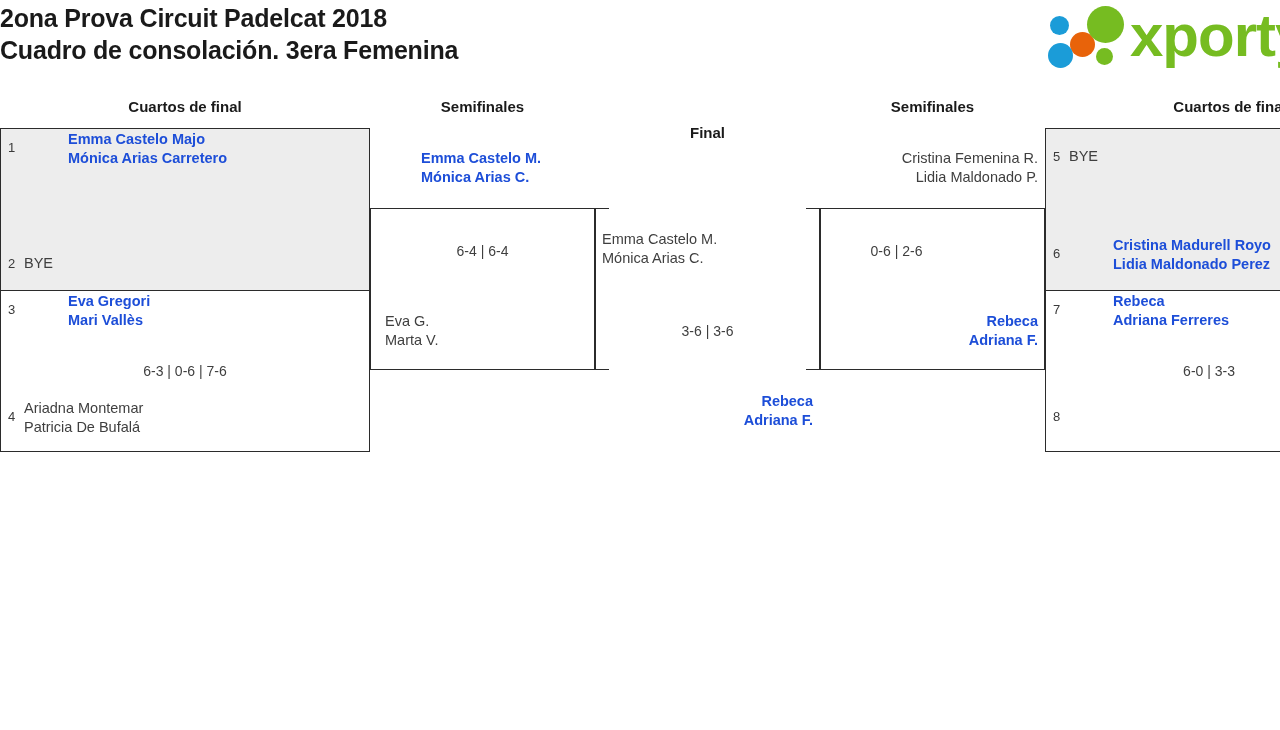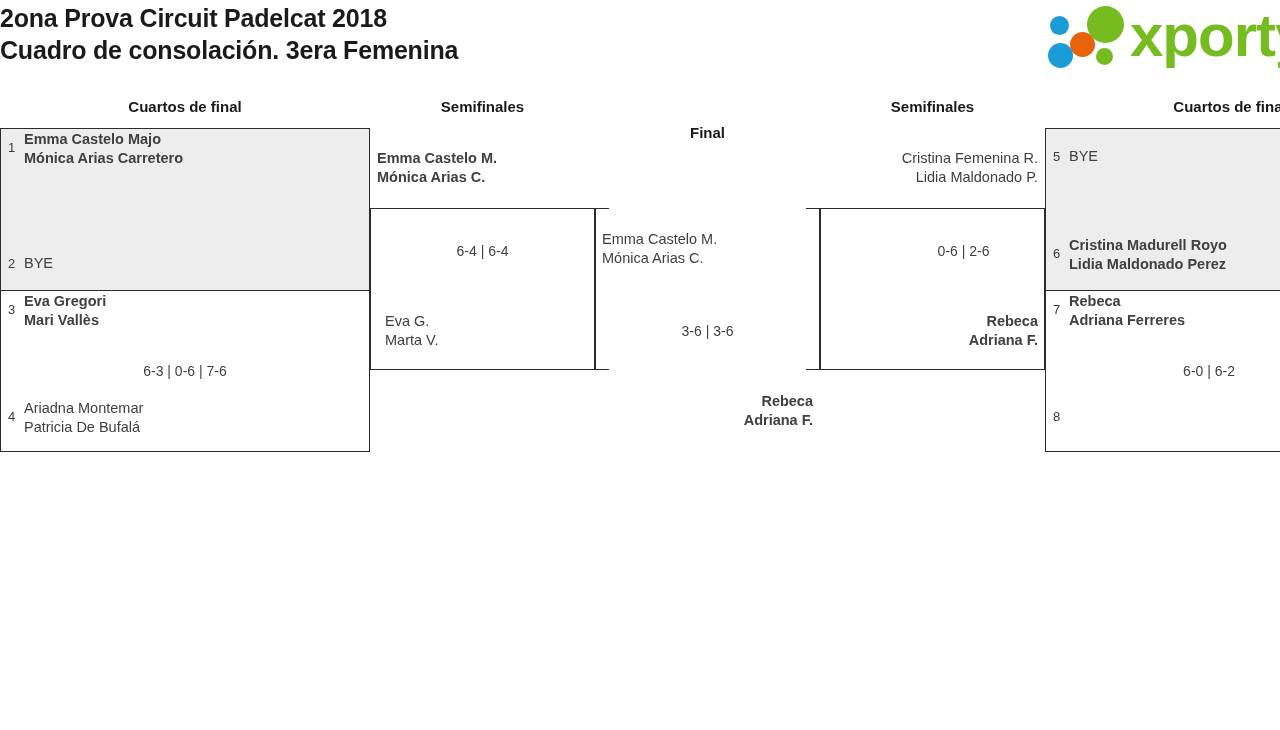--- a/index.html
+++ b/index.html
@@ -99,21 +99,21 @@
     color: #3a3a3a;
     width: 16px;
     flex: 0 0 16px;
     text-align: left;
     padding-top: 8px;
   }
   .names {
     font-size: 14.5px;
     color: #3f3f3f;
   }
-  .names.win { color: #404040; font-weight: 700; }
+  .names.win { color: #1d4ed8; font-weight: 700; margin-left: 44px; }
   .names .ln { display: block; }
 
   .team.ralign { flex-direction: row-reverse; }
   .team.ralign .names { text-align: right; }
 
   
   .team.single .seed { padding-top: 0px; }
   .team.single .names { line-height: 19px; }
 
   
@@ -228,21 +228,21 @@
 
   <div class="mbox" style="left:820px; top:208px; width:225px; height:162px;"></div>
 
   <div class="team ralign" style="left:820px; top:149px; width:218px;">
     <span class="names" style="width:100%;">
       <span class="ln">Cristina Femenina R.</span>
       <span class="ln">Lidia Maldonado P.</span>
     </span>
   </div>
 
-  <div class="score center" style="left:864px; top:242px; width:199px;text-align:center;">0-6 | 2-6</div>
+  <div class="score center" style="left:797px; top:242px; width:199px;text-align:center;">0-6 | 2-6</div>
 
   <div class="team ralign" style="left:820px; top:312px; width:218px;">
     <span class="names win" style="width:100%;">
       <span class="ln">Rebeca</span>
       <span class="ln">Adriana F.</span>
     </span>
   </div>
 
   <div class="mbox shaded" style="left:1045px; top:128px; width:370px; height:163px;"></div>
 
@@ -264,19 +264,19 @@
   <div class="mbox" style="left:1045px; top:290px; width:370px; height:162px;"></div>
 
   <div class="team" style="left:1053px; top:292px;">
     <span class="seed">7</span>
     <span class="names win">
       <span class="ln">Rebeca</span>
       <span class="ln">Adriana Ferreres</span>
     </span>
   </div>
 
-  <div class="score right" style="left:1045px; top:362px; width:190px;">6-0 | 6-2</div>
+  <div class="score right" style="left:1045px; top:362px; width:190px;">6-0 | 3-3</div>
 
   <div class="team" style="left:1053px; top:399px;">
     <span class="seed">8</span>
   </div>
 
 </div>
 
 </body></html>

